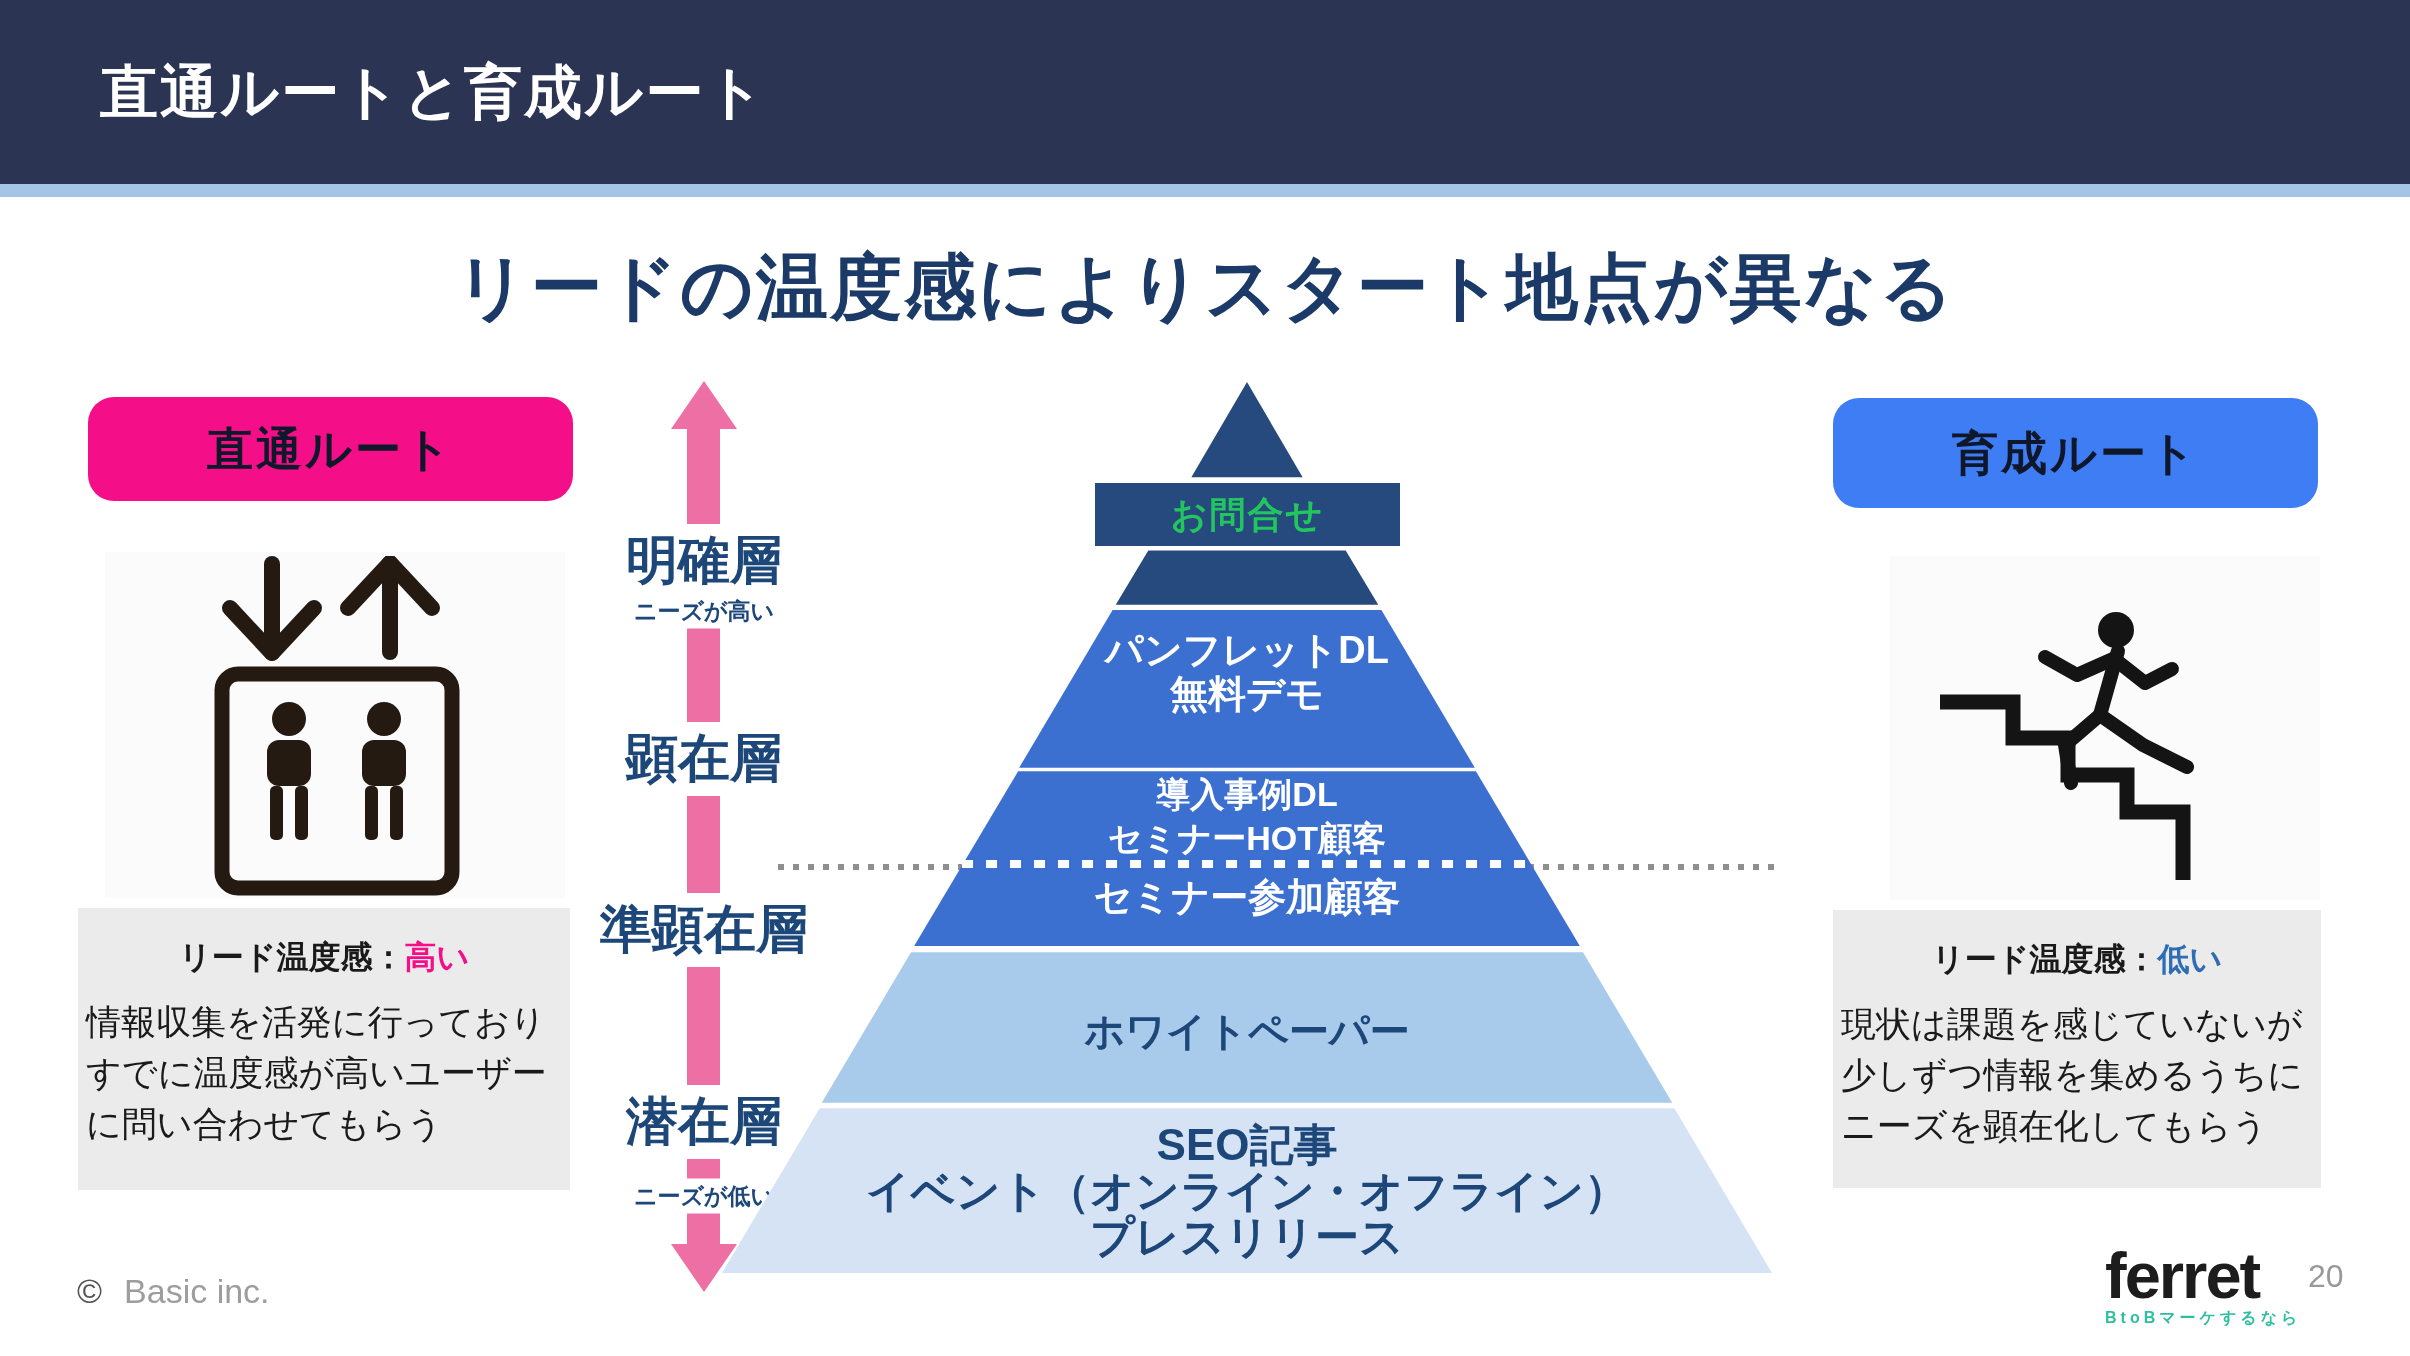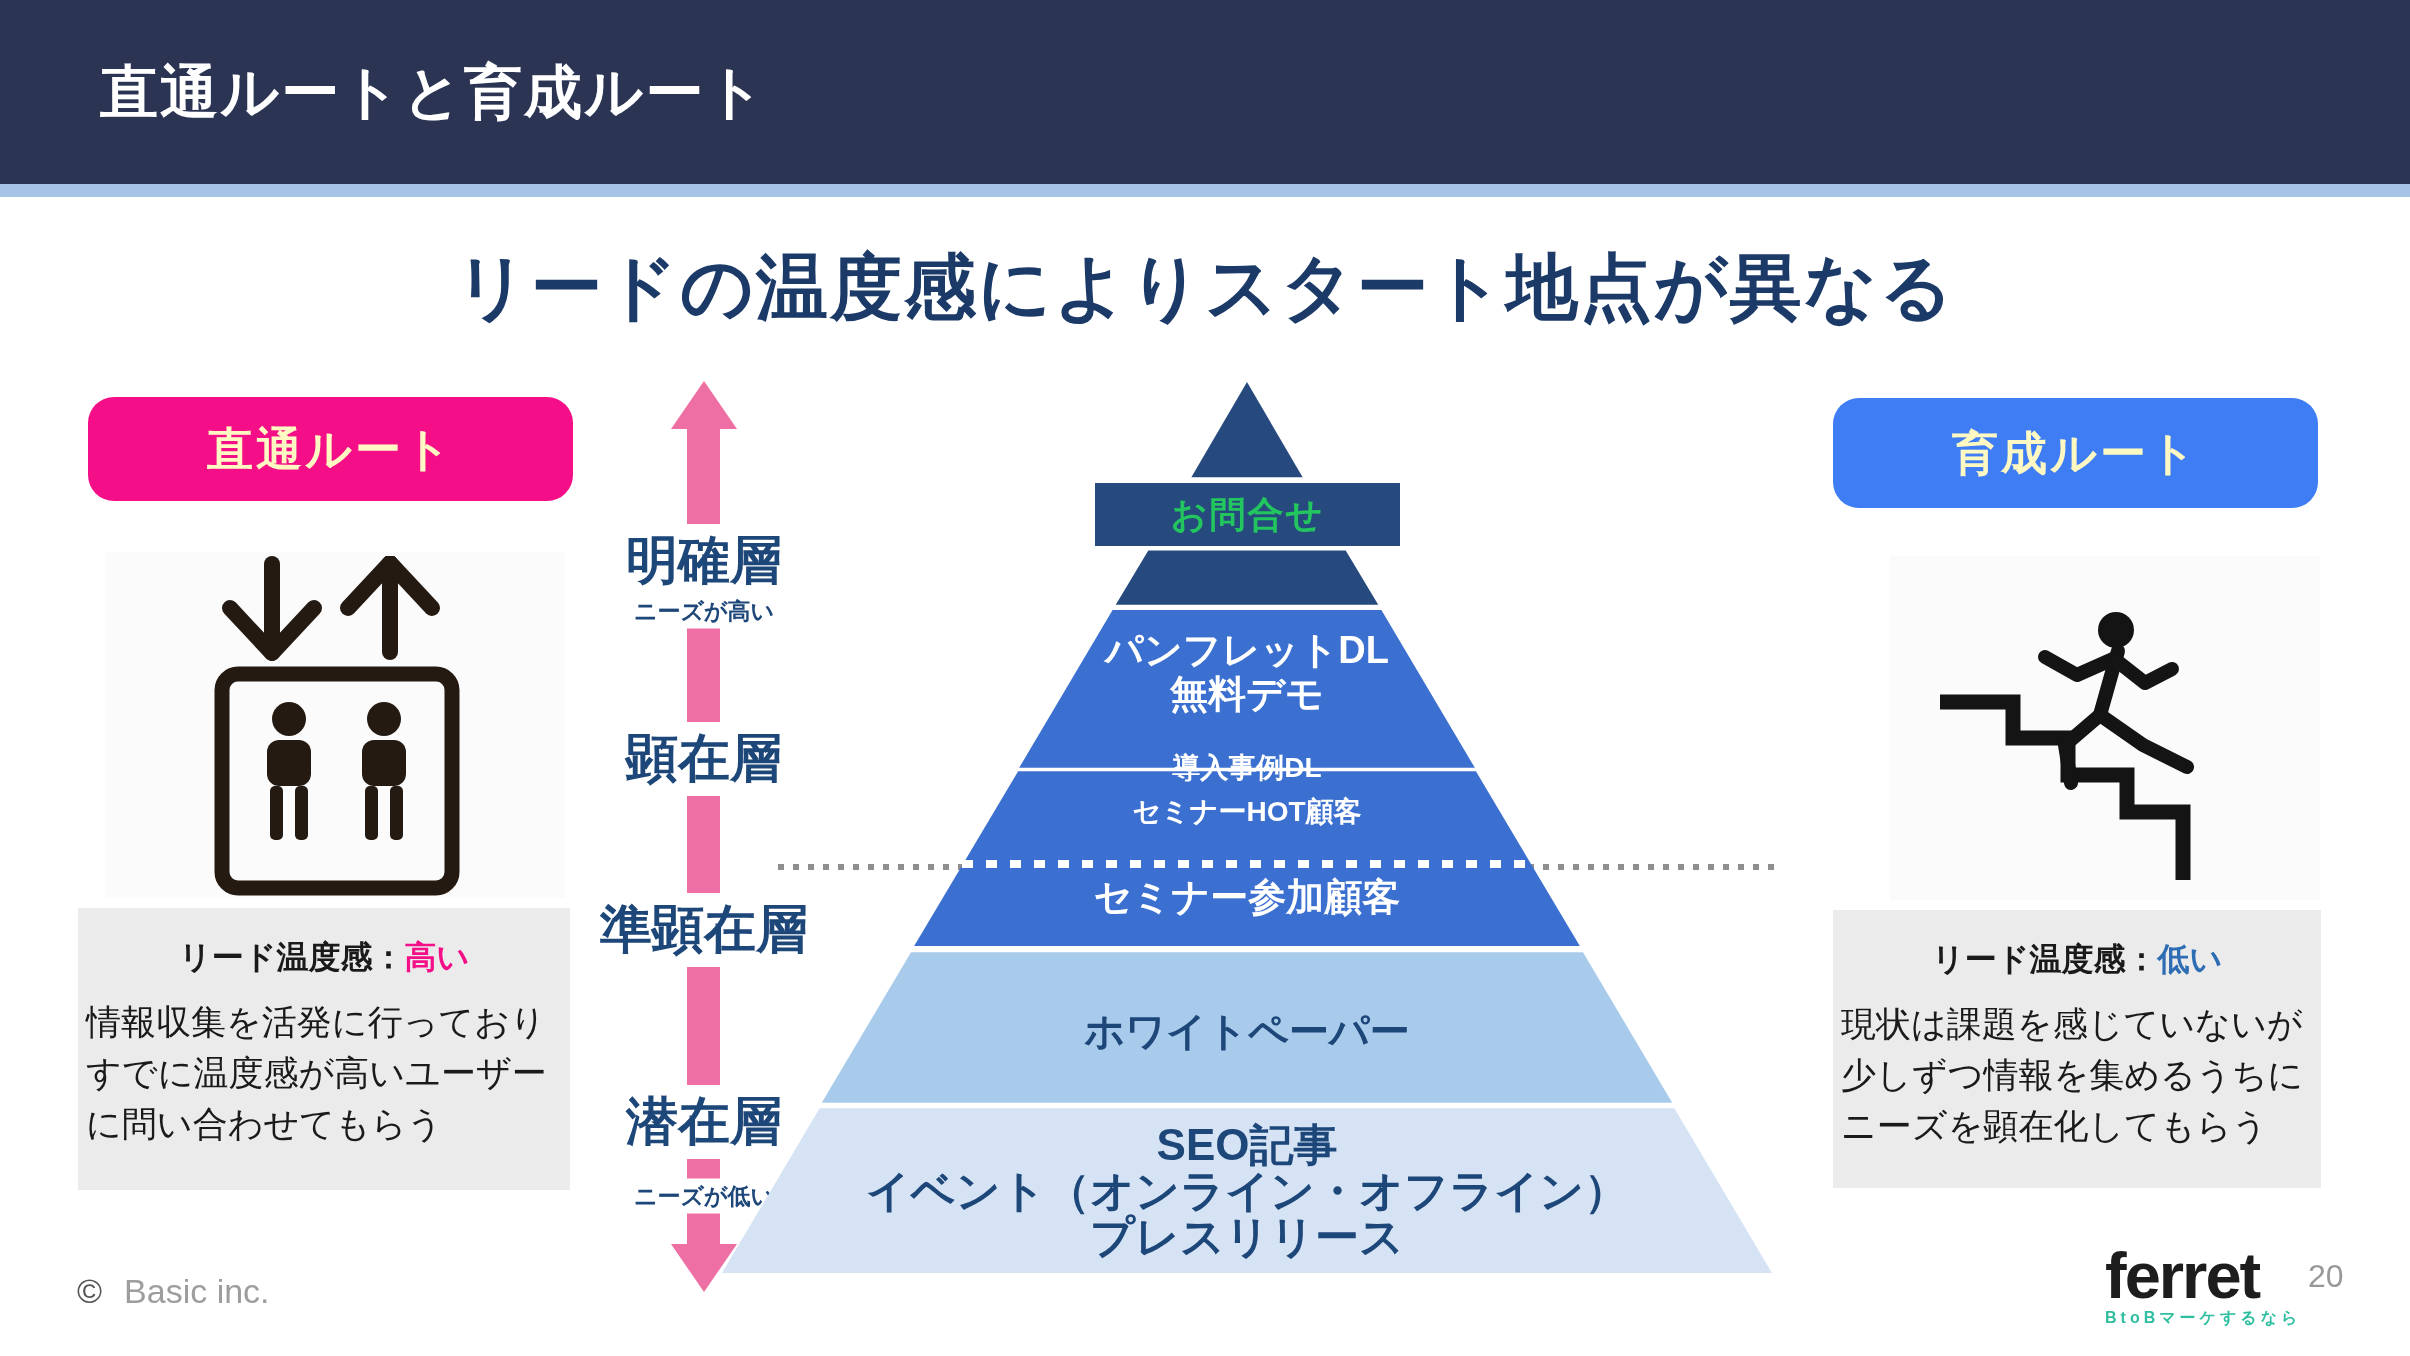--- a/index.html
+++ b/index.html
@@ -7,21 +7,21 @@
     position:relative;width:2410px;height:1356px;background:#ffffff;overflow:hidden;
     font-family:"Liberation Sans","DejaVu Sans",sans-serif;
   }
   
   .header{position:absolute;left:0;top:0;width:100%;height:184px;background:var(--header_bg,#2B3453);}
   .header-title{position:absolute;left:100px;top:0;height:189px;line-height:184px;color:#fff;font-size:58px;font-weight:700;letter-spacing:2px;}
   .header-strip{position:absolute;left:0;top:184px;width:100%;height:13px;background:var(--header_strip,#A6C4E6);}
   
   .heading{position:absolute;left:0;top:240px;width:100%;text-align:center;font-size:72px;font-weight:700;color:var(--heading_text,#1B3A68);letter-spacing:2px;}
   
-  .route-btn{position:absolute;border-radius:26px;color:#fef9c3;font-weight:700;font-size:46px;text-align:center;letter-spacing:3px;}
+  .route-btn{position:absolute;border-radius:26px;color:#0f172a;font-weight:700;font-size:46px;text-align:center;letter-spacing:3px;}
   .route-btn.direct{left:88px;top:397px;width:485px;height:104px;line-height:104px;background:var(--direct_pink,#F40E87);}
   .route-btn.nurture{left:1833px;top:398px;width:485px;height:110px;line-height:110px;background:var(--nurture_blue,#3E7DF3);}
   
   .icon-bg{position:absolute;background:#FBFBFB;}
   .icon-bg.left{left:105px;top:552px;width:460px;height:346px;}
   .icon-bg.right{left:1890px;top:556px;width:430px;height:344px;}
   
   .info-box{position:absolute;background:var(--box_gray,#EBEBEB);}
   .info-box.left{left:78px;top:908px;width:492px;height:282px;}
   .info-box.right{left:1833px;top:910px;width:488px;height:278px;}
@@ -49,21 +49,21 @@
   .tier.t3{background:var(--pyramid_mid,#3C70D0);clip-path:polygon(28.2% 43.7%,71.8% 43.7%,81.7% 63.3%,18.3% 63.3%);}
   .tier.t4{background:var(--pyramid_light,#A8CBEC);clip-path:polygon(18.0% 64.0%,82.0% 64.0%,90.5% 80.9%,9.5% 80.9%);}
   .tier.t5{background:var(--pyramid_lightest,#D5E3F5);clip-path:polygon(9.3% 81.5%,90.7% 81.5%,100% 100%,0% 100%);}
   .contact-band{position:absolute;left:373px;top:101px;width:305px;height:63px;background:var(--pyramid_dark,#264A7E);
     color:#22c55e;font-size:36px;font-weight:700;text-align:center;line-height:63px;letter-spacing:2px;z-index:2;}
   .tier-text{position:absolute;left:0;width:100%;text-align:center;font-weight:700;z-index:2;}
   .tier-text span{display:block;}
   .tier-text.white{color:#ffffff;}
   .tier-text.navy{color:var(--axis_navy,#1D4679);}
   .tt2{top:246px;font-size:38px;line-height:44px;}
-  .tt3{top:364px;font-size:28px;line-height:44px;}
+  .tt3{top:390px;font-size:34px;line-height:44px;}
   .tt3b{top:493px;font-size:38px;line-height:44px;}
   .tt4{top:627px;font-size:40px;line-height:44px;}
   .tt5{top:740px;font-size:44px;line-height:46px;}
   .dotted-white{position:absolute;left:240px;top:478px;width:570px;height:8px;z-index:3;
     background:repeating-linear-gradient(90deg,#ffffff 0 11px,transparent 11px 24px);}
   
   .copyright{position:absolute;left:77px;top:1272px;font-size:34px;color:#9D9D9D;}
   .copyright .c-icon{color:#555;margin-right:22px;}
   .logo{position:absolute;left:2105px;top:1248px;text-align:left;}
   .logo .logo-word{font-size:65px;font-weight:700;color:#1d1d1d;letter-spacing:-2px;line-height:56px;}

